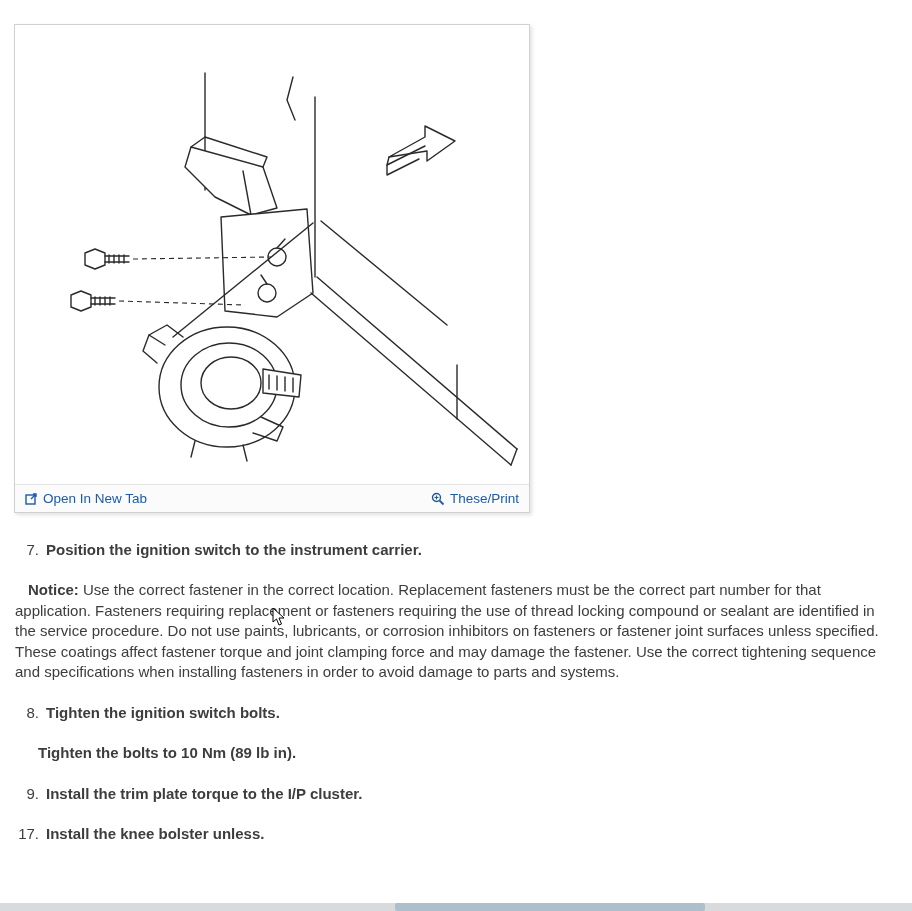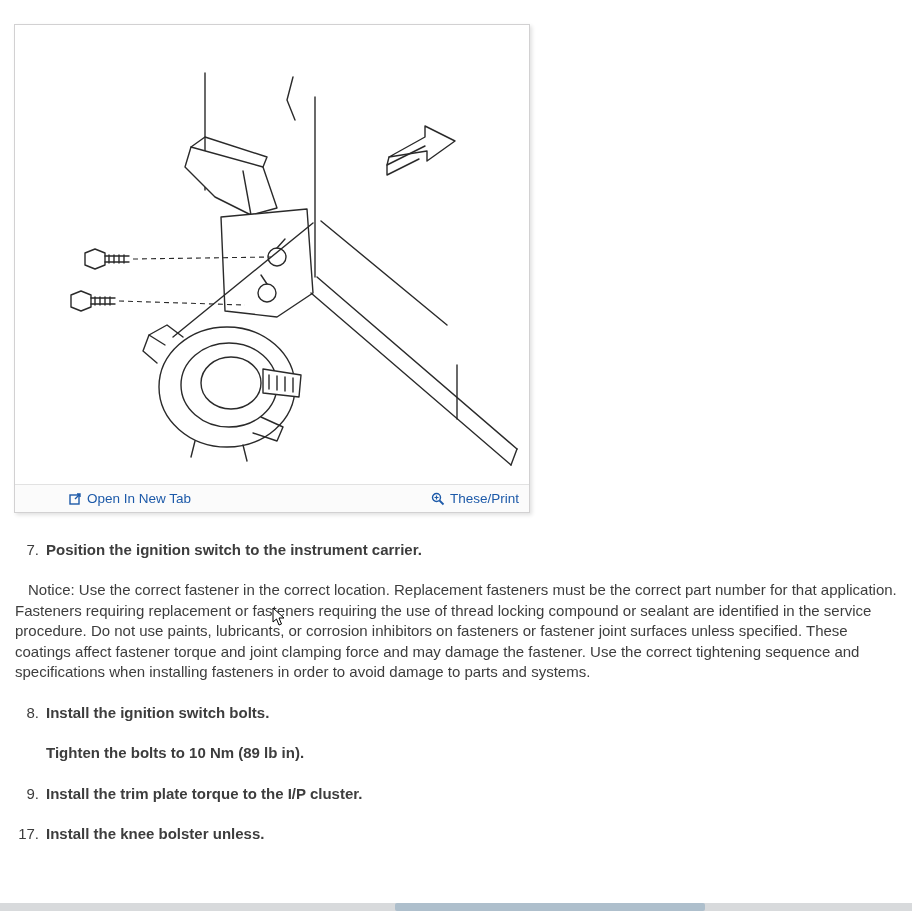--- a/index.html
+++ b/index.html
@@ -40,21 +40,20 @@
     padding: 0 10px;
     font-size: 13.5px;
   }
   .toolbar-link {
     color: #1d5aa9;
     text-decoration: none;
     display: inline-flex;
     align-items: center;
     gap: 5px;
     cursor: pointer;
-    margin-left: 44px;
   }
   .toolbar-link svg { display: block; }
 
   
   .content {
     position: absolute;
     left: 0; top: 540px;
     width: 912px;
     font-size: 15px;
     line-height: 20px;
@@ -71,26 +70,26 @@
     white-space: nowrap;
   }
   .step-text { flex: 1 1 auto; font-weight: bold; }
 
   .notice-para {
     padding: 0 15px;
     margin: 19px 0 20px 0;
     text-indent: 13px;
     line-height: 20.5px;
   }
-  .notice-label { font-weight: normal; text-align: right; }
+  .notice-label { font-weight: bold; text-align: right; }
 
   .torque-note {
     padding-left: 30px;
     font-weight: bold;
-    margin: 20px 0 21px 16px;
+    margin: 20px 0 21px 8px;
   }
 
   
   .h-scrollbar {
     position: absolute;
     left: 0; bottom: 0;
     width: 912px; height: 8px;
     background: #d8dadc;
   }
   .h-scrollbar .thumb {
@@ -203,21 +202,21 @@
 
   <div class="step">
     <span class="step-num">7.</span>
     <span class="step-text">Position the ignition switch to the instrument carrier.</span>
   </div>
 
   <p class="notice-para"><span class="notice-label">Notice:</span><span> Use the correct fastener in the correct location. Replacement fasteners must be the correct part number for that application. Fasteners requiring replacement or fasteners requiring the use of thread locking compound or sealant are identified in the service procedure. Do not use paints, lubricants, or corrosion inhibitors on fasteners or fastener joint surfaces unless specified. These coatings affect fastener torque and joint clamping force and may damage the fastener. Use the correct tightening sequence and specifications when installing fasteners in order to avoid damage to parts and systems.</span></p>
 
   <div class="step">
     <span class="step-num">8.</span>
-    <span class="step-text">Install the ignition switch bolts.</span>
+    <span class="step-text">Tighten the ignition switch bolts.</span>
   </div>
 
   <p class="torque-note">Tighten the bolts to 10 Nm (89 lb in).</p>
 
   <div class="step">
     <span class="step-num">9.</span>
     <span class="step-text">Install the trim plate torque to the I/P cluster.</span>
   </div>
 
   <div class="step">

